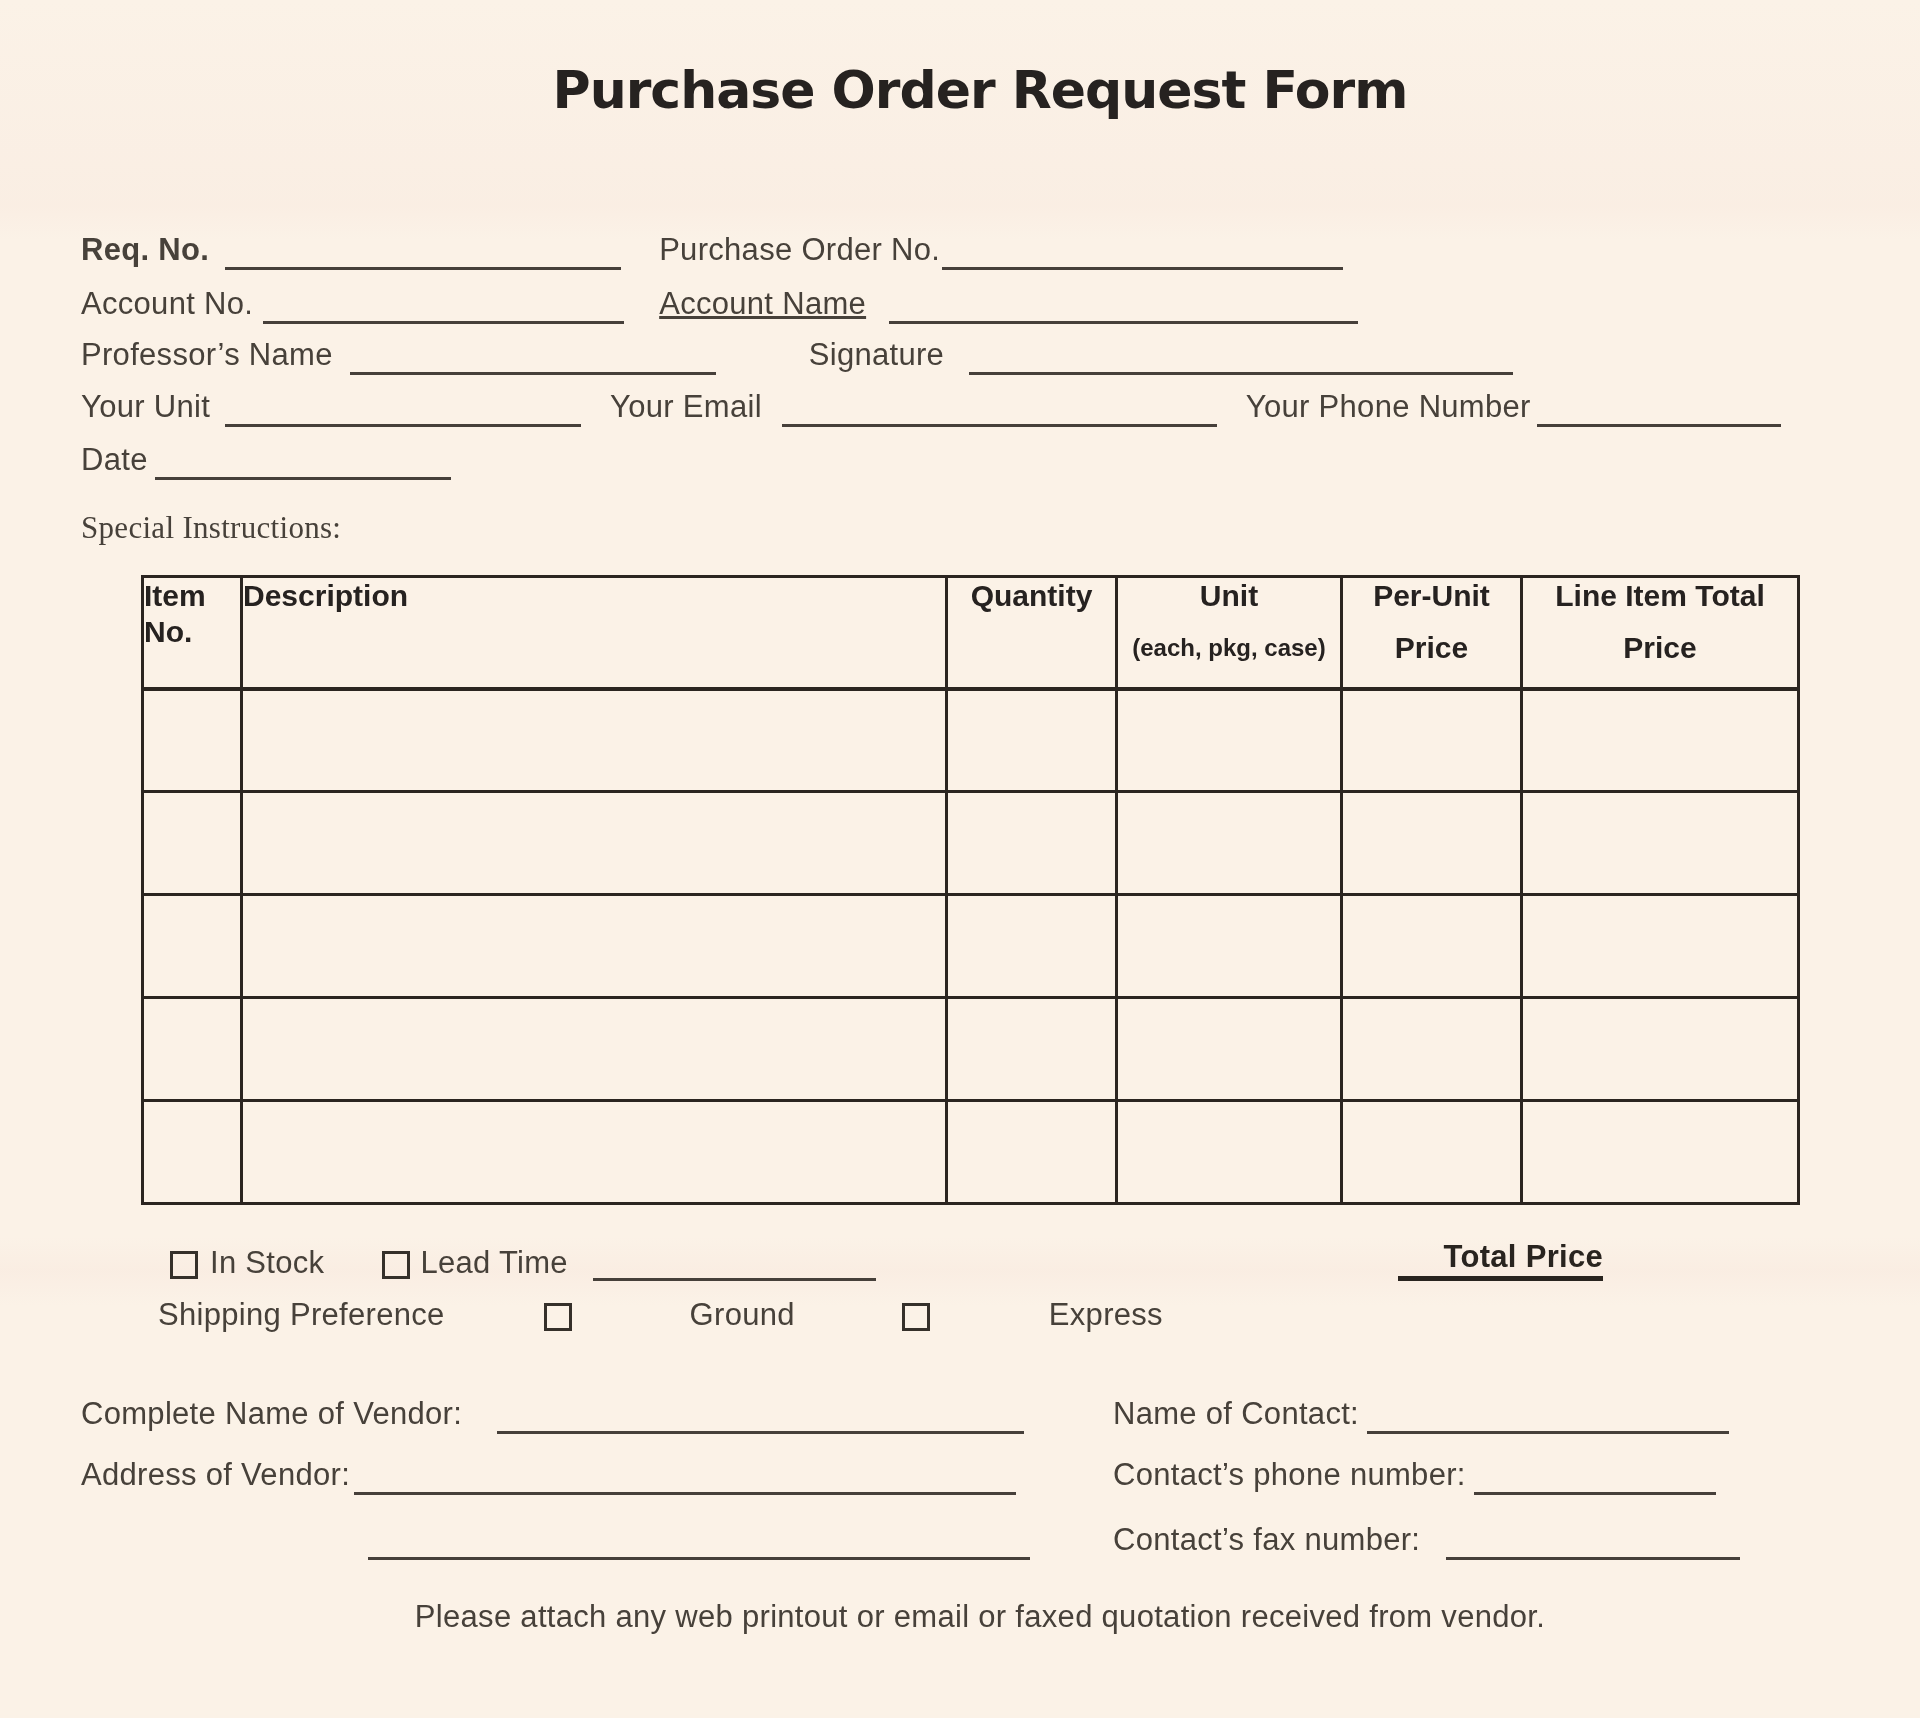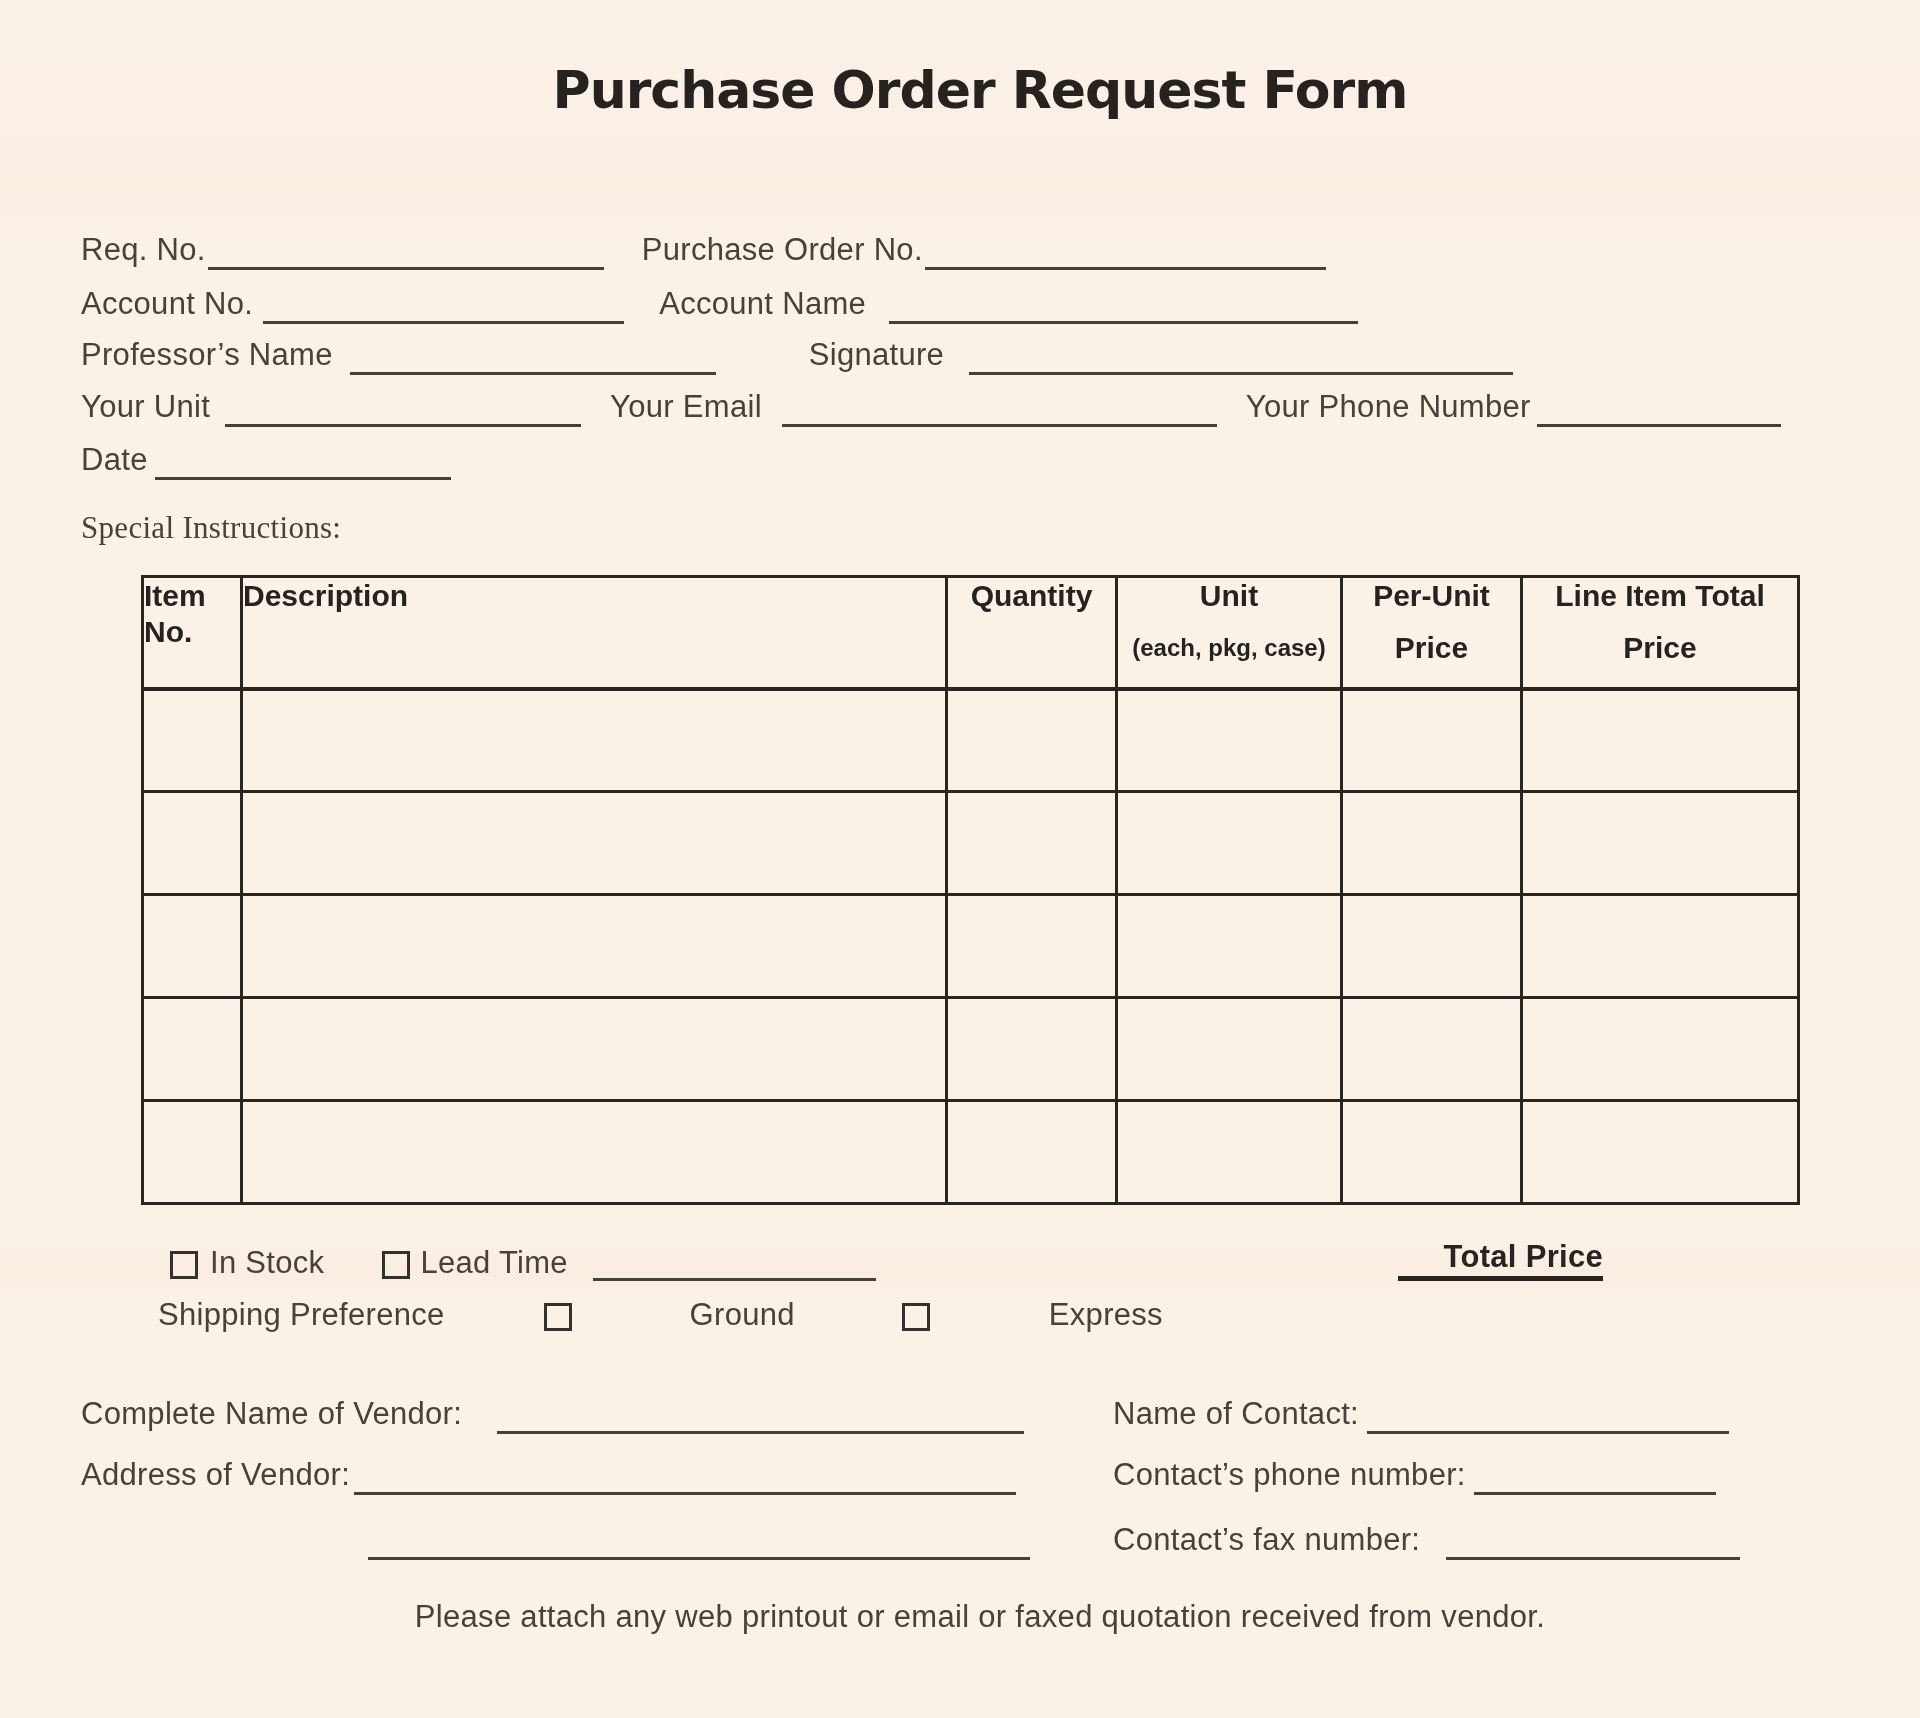--- a/index.html
+++ b/index.html
@@ -107,32 +107,32 @@
   .spacer{ display:inline-block; }
 </style>
 </head>
 <body>
 
 <div class="page">
 
   <h1 class="title">Purchase Order Request Form</h1>
 
   <div class="field-row" style="top:228px;">
-    <span class="lbl" style="margin-right:2px;">Req. No.</span>
+    <span class="lbl" style="margin-right:16px;font-weight:bold;">Req. No.</span>
     <span class="blank" style="width:396px;"></span>
     <span class="spacer" style="width:38px;"></span>
     <span class="lbl" style="margin-right:2px;">Purchase Order No.</span>
     <span class="blank" style="width:401px;"></span>
   </div>
 
   <div class="field-row" style="top:282px;">
     <span class="lbl" style="margin-right:10px;">Account No.</span>
     <span class="blank" style="width:361px;"></span>
     <span class="spacer" style="width:35px;"></span>
-    <span class="lbl" style="margin-right:23px;">Account Name</span>
+    <span class="lbl" style="margin-right:23px;text-decoration:underline;">Account Name</span>
     <span class="blank" style="width:469px;"></span>
   </div>
 
   <div class="field-row" style="top:333px;">
     <span class="lbl" style="margin-right:17px;">Professor’s Name</span>
     <span class="blank" style="width:366px;"></span>
     <span class="spacer" style="width:93px;"></span>
     <span class="lbl" style="margin-right:25px;">Signature</span>
     <span class="blank" style="width:544px;"></span>
   </div>

